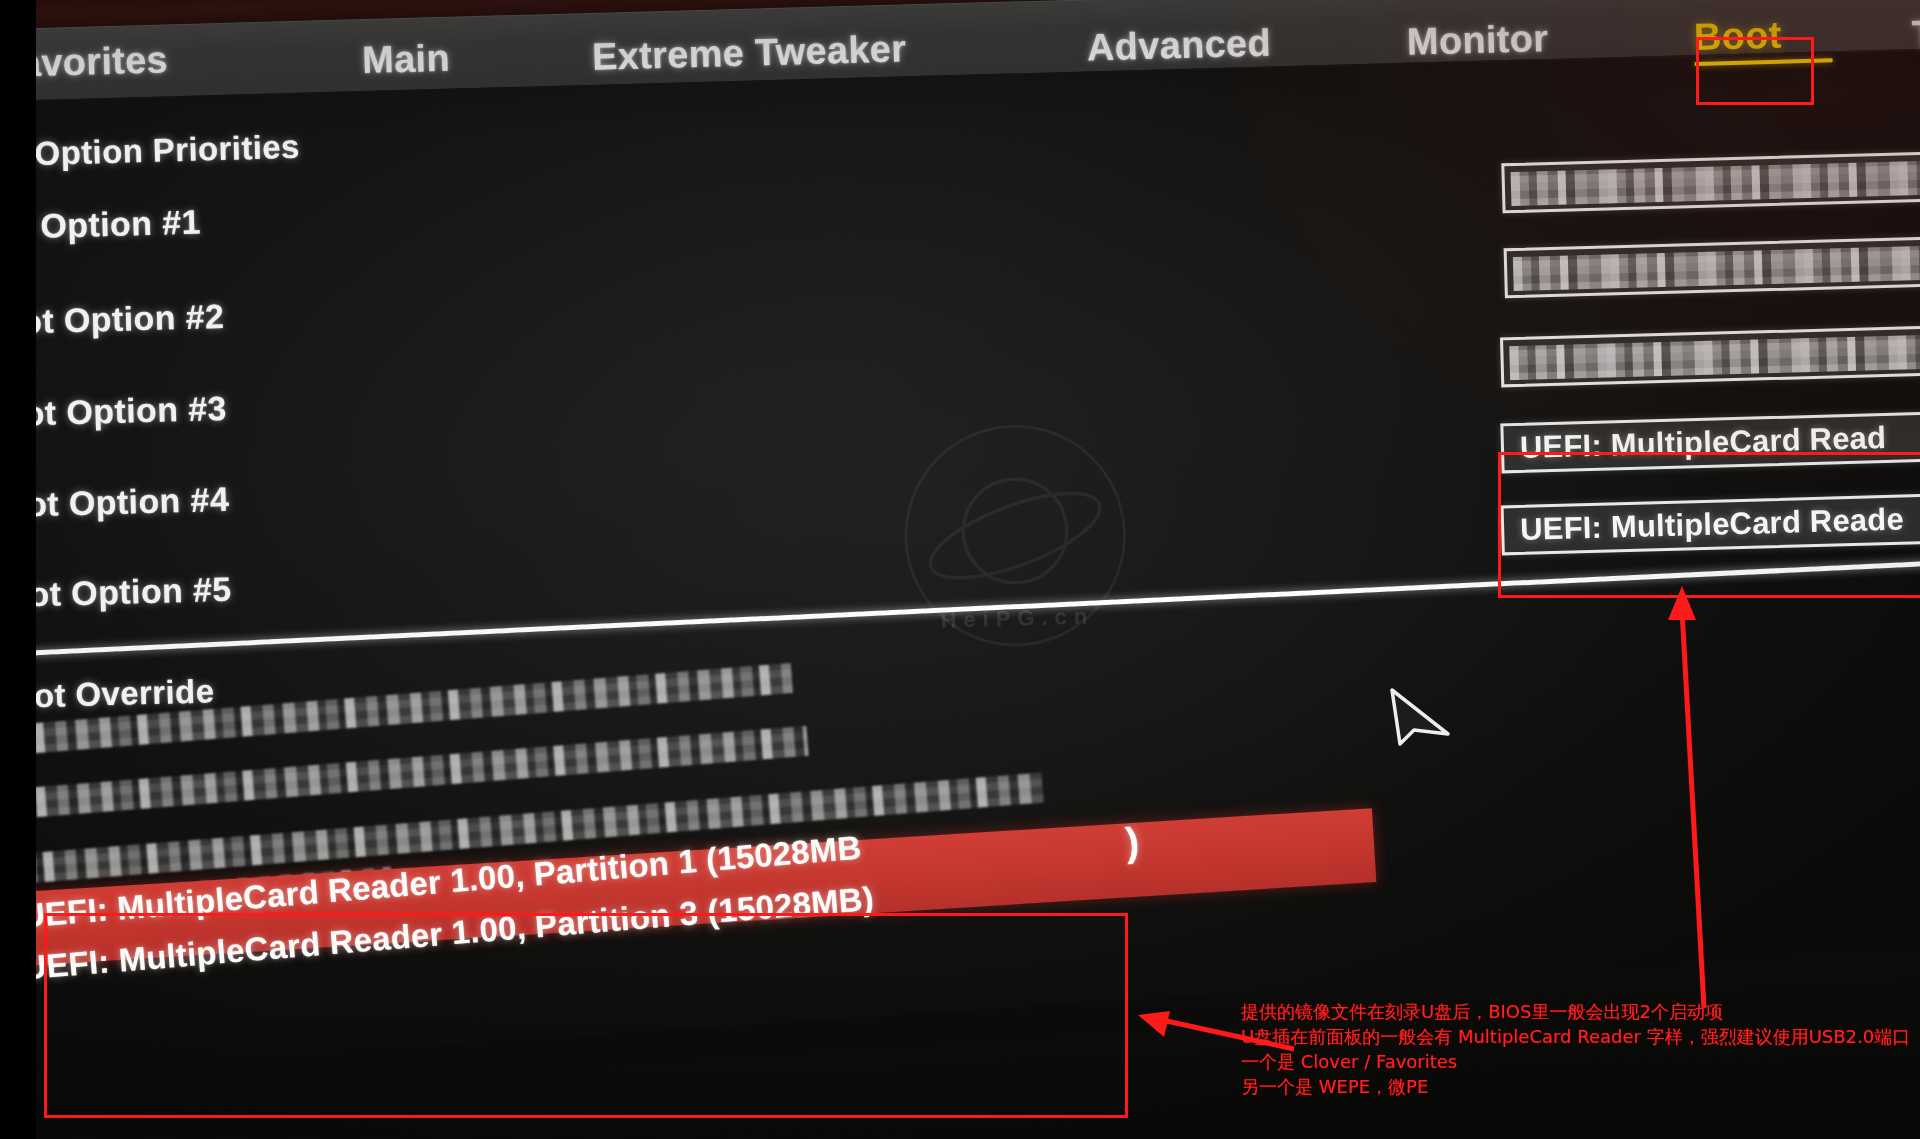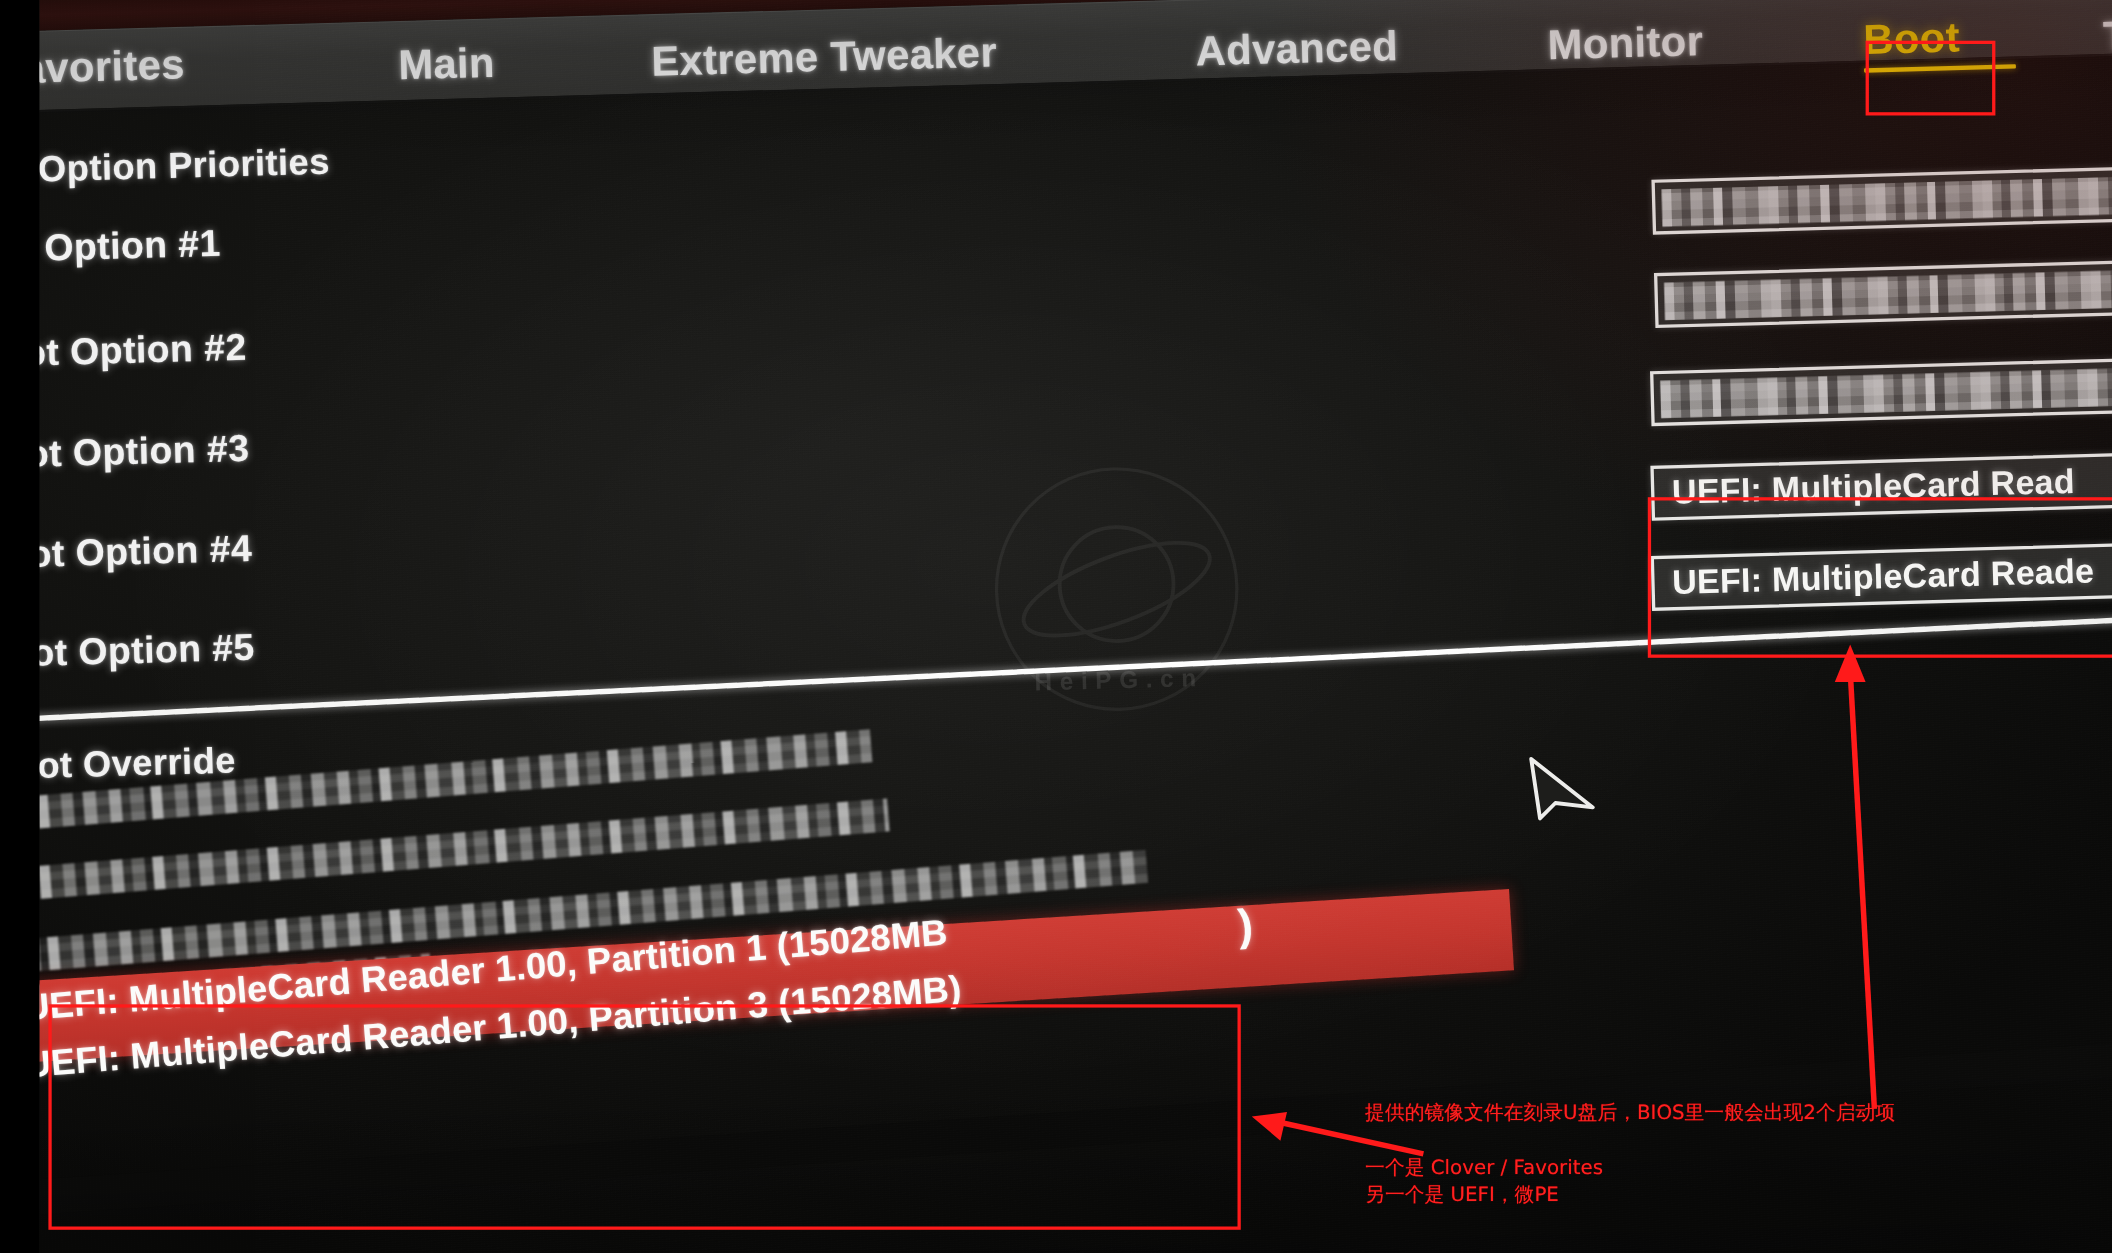--- a/index.html
+++ b/index.html
@@ -309,16 +309,17 @@
     <line x1="88" y1="438" x2="66" y2="40" stroke="#ff1a1a" stroke-width="5"></line>
     <path d="M66 16 L80 50 L52 50 Z" fill="#ff1a1a"></path>
   </svg>
 
   <svg class="arrow" style="left:1086px; top:1005px; width:180px; height:54px;" viewBox="0 0 180 54">
     <line x1="172" y1="44" x2="40" y2="15" stroke="#ff1a1a" stroke-width="5"></line>
     <path d="M16 10 L48 6 L42 32 Z" fill="#ff1a1a"></path>
   </svg>
 
   <div class="anno-text" style="left:1205px; top:999px;">提供的镜像文件在刻录U盘后，BIOS里一般会出现2个启动项</div>
+  <div class="anno-text" style="left:1205px; top:1024px;">U盘插在前面板的一般会有 MultipleCard Reader 字样，强烈建议使用USB2.0端口</div>
   <div class="anno-text" style="left:1205px; top:1049px;">一个是 Clover / Favorites</div>
-  <div class="anno-text" style="left:1205px; top:1074px;">另一个是 UEFI，微PE</div>
+  <div class="anno-text" style="left:1205px; top:1074px;">另一个是 WEPE，微PE</div>
 
 </div>
 
 </body></html>

